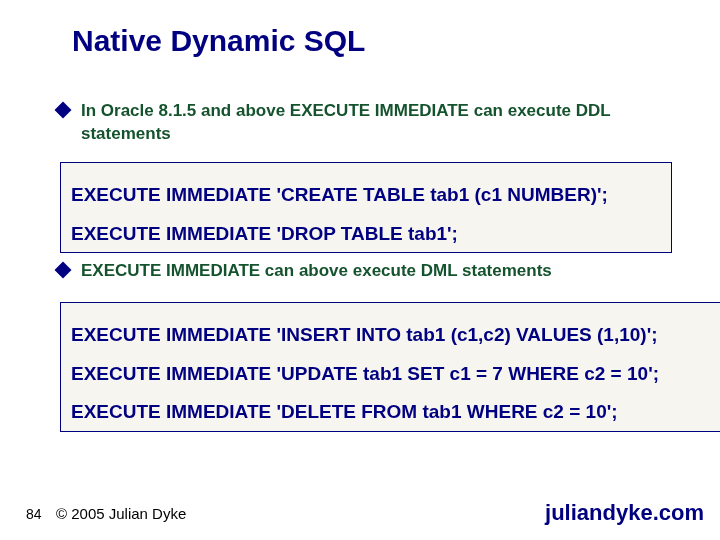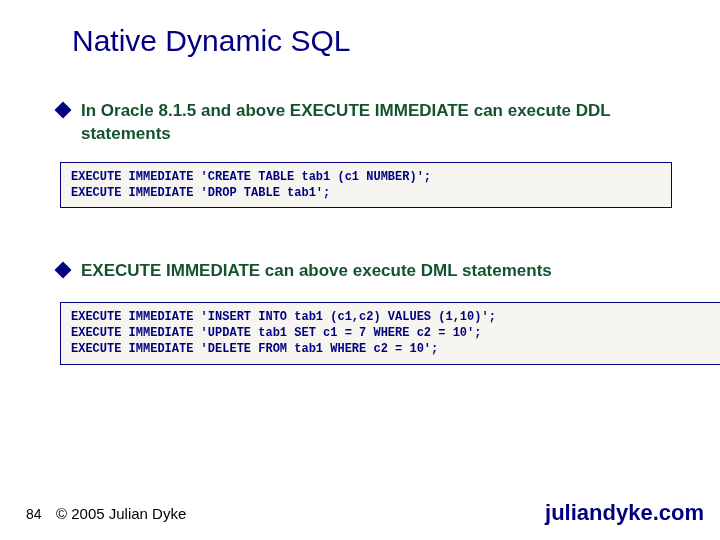--- a/index.html
+++ b/index.html
@@ -8,21 +8,21 @@
     width: 720px;
     height: 540px;
     background: #ffffff;
     font-family: Arial, Helvetica, sans-serif;
     position: relative;
     overflow: hidden;
   }
   .title {
     color: #000080;
     font-size: 30px;
-    font-weight: normal;
+    font-weight: bold;
     position: absolute;
     top: 24px;
     left: 72px;
     text-align: center;
   }
   .bullet-row {
     position: absolute;
     left: 57px;
     right: 40px;
     display: flex;
@@ -53,25 +53,26 @@
     background-image:
       radial-gradient(rgba(120,110,90,0.08) 0.6px, transparent 0.6px),
       radial-gradient(rgba(120,110,90,0.05) 0.6px, transparent 0.6px);
     background-size: 4px 4px, 4px 4px;
     background-position: 0 0, 2px 2px;
     padding: 6px 10px 6px 10px;
     box-sizing: border-box;
   }
   .codebox .line {
     color: #000080;
-    font-size: 12px;
+    font-size: 19px;
     font-weight: bold;
-    font-family: Liberation Mono, monospace;
+    font-family: Liberation Sans, sans-serif;
     line-height: 1.35;
     white-space: nowrap;
+    margin-top: 13px;
   }
   .codebox.c1 { top: 162px; width: 612px; }
   .codebox.c2 { top: 302px; width: 672px; }
   .footer-num {
     position: absolute;
     left: 18px;
     bottom: 18px;
     font-size: 14px;
     color: #000000;
     margin-left: 8px;

